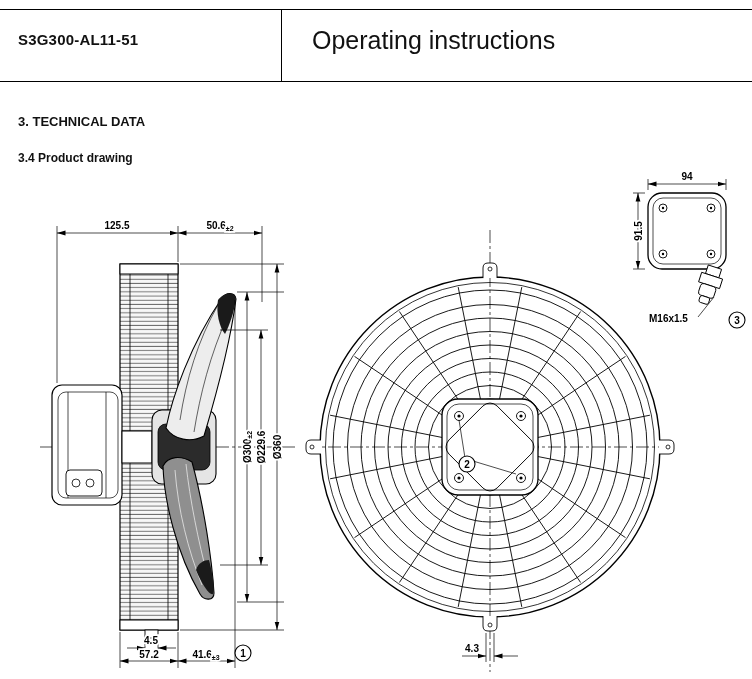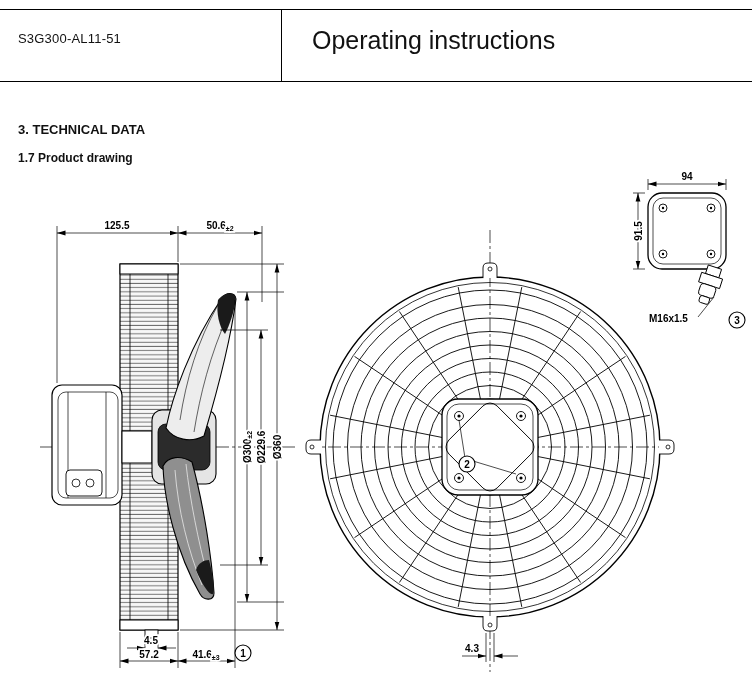--- a/index.html
+++ b/index.html
@@ -3,23 +3,23 @@
 <meta charset="utf-8">
 <style>
   html,body{margin:0;padding:0}
   body{
     width:752px;height:679px;position:relative;overflow:hidden;
     background:#ffffff;color:#111;
     font-family:"Liberation Sans", sans-serif;
   }
   .hrule{position:absolute;left:0;width:752px;height:1px;background:#000}
   .vrule{position:absolute;width:1px;background:#000}
-  .model{position:absolute;left:18px;top:31px;font-size:13px;font-weight:normal;letter-spacing:.2px}
+  .model{position:absolute;left:18px;top:31px;font-size:15px;font-weight:bold;letter-spacing:.2px}
   .title{position:absolute;left:312px;top:26px;font-size:25px;font-weight:400}
-  .h1{position:absolute;left:18px;top:122px;font-size:13px;font-weight:bold}
+  .h1{position:absolute;left:18px;top:114px;font-size:13px;font-weight:bold}
   .h2{position:absolute;left:18px;top:151px;font-size:12px;font-weight:bold}
   svg.drawing{position:absolute;left:0;top:0}
   svg text{fill:#000;font-family:"Liberation Sans", sans-serif}
   .dim{font-size:10px;font-weight:bold}
   .dim7{font-size:7px;font-weight:bold}
   .halo{paint-order:stroke;stroke:#fff;stroke-width:3.5px}
   .dimg line{stroke:#000;stroke-width:.7;fill:none}
   .cl{stroke:#000;stroke-width:.7;fill:none;stroke-dasharray:13 3 3 3}
   .k{stroke:#000;fill:none}
   .kw{stroke:#000;fill:#fff}
@@ -30,21 +30,21 @@
 <body>
 
 <div class="hrule" style="top:9px"></div>
 <div class="vrule" style="left:281px;top:9px;height:72px"></div>
 <div class="hrule" style="top:81px"></div>
 
 <div class="model">S3G300-AL11-51</div>
 <div class="title">Operating instructions</div>
 
 <div class="h1">3. TECHNICAL DATA</div>
-<div class="h2">1.7 Product drawing</div>
+<div class="h2">3.4 Product drawing</div>
 
 <svg class="drawing" width="752" height="679" viewBox="0 0 752 679">
   <defs>
     <marker id="arr" markerWidth="10" markerHeight="8" refX="8.5" refY="3" orient="auto-start-reverse" markerUnits="userSpaceOnUse">
       <path d="M0,0.6 L8.5,3 L0,5.4 Z" fill="#000"></path>
     </marker>
     <pattern id="ribs" x="0" y="0" width="58" height="4.2" patternUnits="userSpaceOnUse">
       <line x1="0" y1="2" x2="58" y2="2" stroke="#3a3a3a" stroke-width="0.75"></line>
     </pattern>
   </defs>

